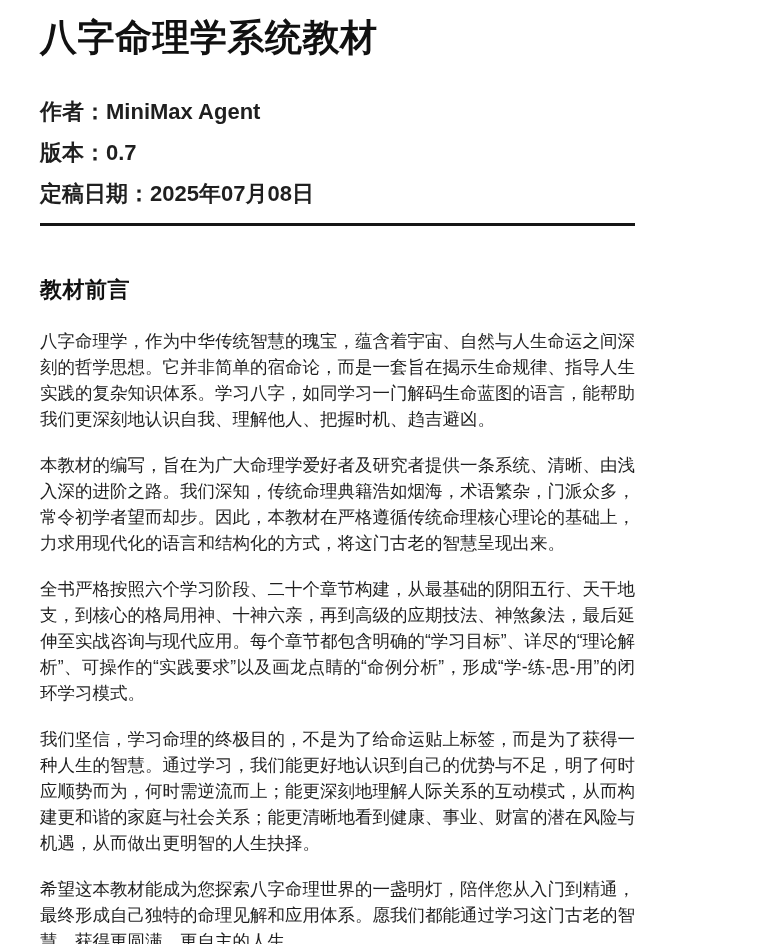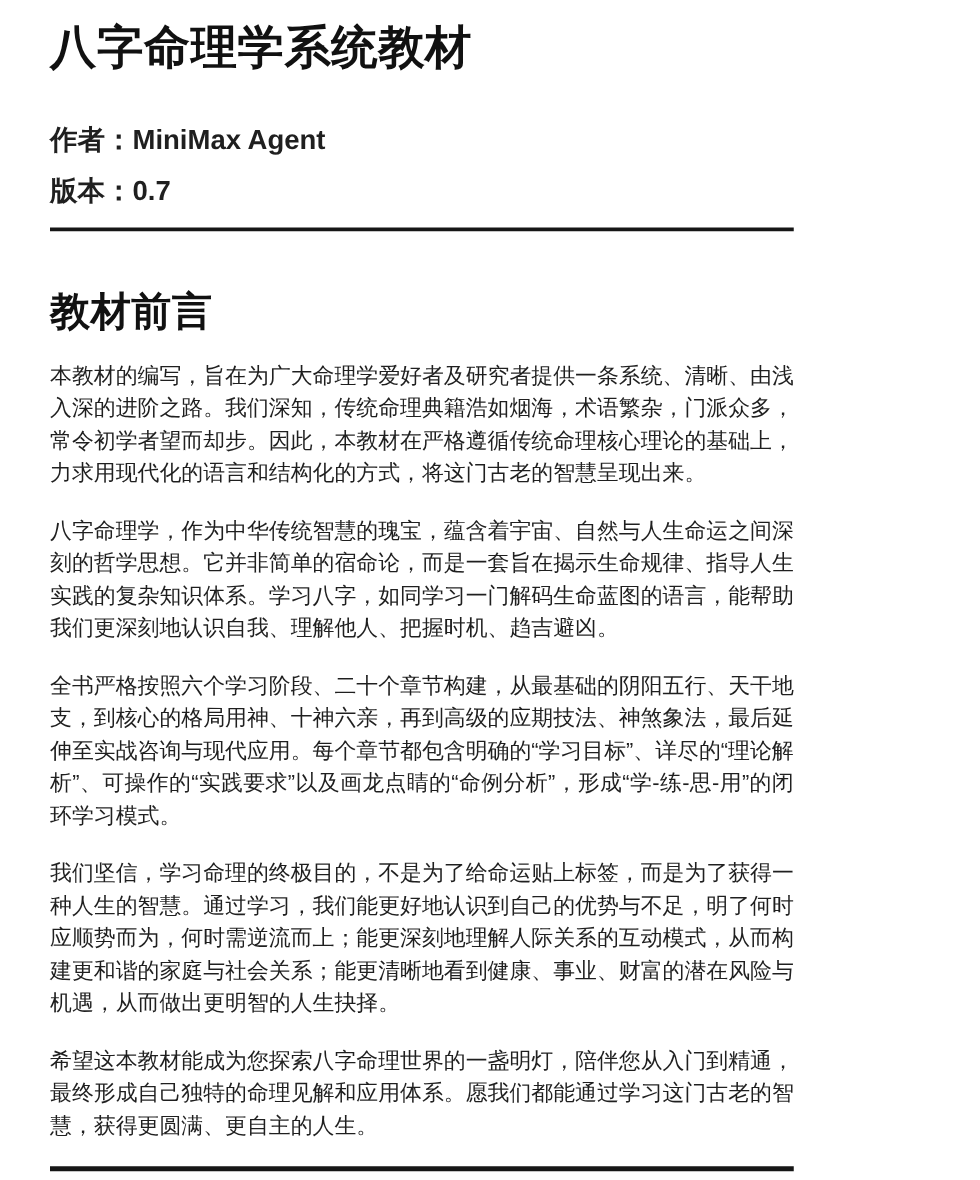--- a/index.html
+++ b/index.html
@@ -50,21 +50,21 @@
     border: none;
     background: #161616;
     height: 3px;
     margin: 6px 0 0 0;
   }
 
   hr.rule-top { height: 3px; margin-top: 5px; }
   hr.rule-bottom { height: 4px; margin-top: 10px; }
 
   h2.section-heading {
-    font-size: 32px;
+    font-size: 22px;
     line-height: 36px;
     font-weight: 700;
     color: #111111;
     letter-spacing: 0.5px;
     margin: 46px 0 20px 0;
   }
 
   .body-text p {
     font-size: 17.5px;
     line-height: 26px;
@@ -82,28 +82,31 @@
   <h1 class="doc-title">八字命理学系统教材</h1>
 
   <p class="meta-line">
     <span class="meta-label">作者：</span><span class="meta-value">MiniMax Agent</span>
   </p>
 
   <p class="meta-line">
     <span class="meta-label">版本：</span><span class="meta-value">0.7</span>
   </p>
 
+  <p class="meta-line">
+    <span class="meta-label">定稿日期：</span><span class="meta-value">2025年07月08日</span>
+  </p>
 
   <hr class="rule rule-top">
 
   <h2 class="section-heading">教材前言</h2>
 
   <div class="body-text">
+    <p>八字命理学，作为中华传统智慧的瑰宝，蕴含着宇宙、自然与人生命运之间深刻的哲学思想。它并非简单的宿命论，而是一套旨在揭示生命规律、指导人生实践的复杂知识体系。学习八字，如同学习一门解码生命蓝图的语言，能帮助我们更深刻地认识自我、理解他人、把握时机、趋吉避凶。</p>
     <p>本教材的编写，旨在为广大命理学爱好者及研究者提供一条系统、清晰、由浅入深的进阶之路。我们深知，传统命理典籍浩如烟海，术语繁杂，门派众多，常令初学者望而却步。因此，本教材在严格遵循传统命理核心理论的基础上，力求用现代化的语言和结构化的方式，将这门古老的智慧呈现出来。</p>
-    <p>八字命理学，作为中华传统智慧的瑰宝，蕴含着宇宙、自然与人生命运之间深刻的哲学思想。它并非简单的宿命论，而是一套旨在揭示生命规律、指导人生实践的复杂知识体系。学习八字，如同学习一门解码生命蓝图的语言，能帮助我们更深刻地认识自我、理解他人、把握时机、趋吉避凶。</p>
     <p>全书严格按照六个学习阶段、二十个章节构建，从最基础的阴阳五行、天干地支，到核心的格局用神、十神六亲，再到高级的应期技法、神煞象法，最后延伸至实战咨询与现代应用。每个章节都包含明确的“学习目标”、详尽的“理论解析”、可操作的“实践要求”以及画龙点睛的“命例分析”，形成“学-练-思-用”的闭环学习模式。</p>
     <p>我们坚信，学习命理的终极目的，不是为了给命运贴上标签，而是为了获得一种人生的智慧。通过学习，我们能更好地认识到自己的优势与不足，明了何时应顺势而为，何时需逆流而上；能更深刻地理解人际关系的互动模式，从而构建更和谐的家庭与社会关系；能更清晰地看到健康、事业、财富的潜在风险与机遇，从而做出更明智的人生抉择。</p>
     <p>希望这本教材能成为您探索八字命理世界的一盏明灯，陪伴您从入门到精通，最终形成自己独特的命理见解和应用体系。愿我们都能通过学习这门古老的智慧，获得更圆满、更自主的人生。</p>
   </div>
 
   <hr class="rule rule-bottom">
 
 </div>
 
 </body></html>

